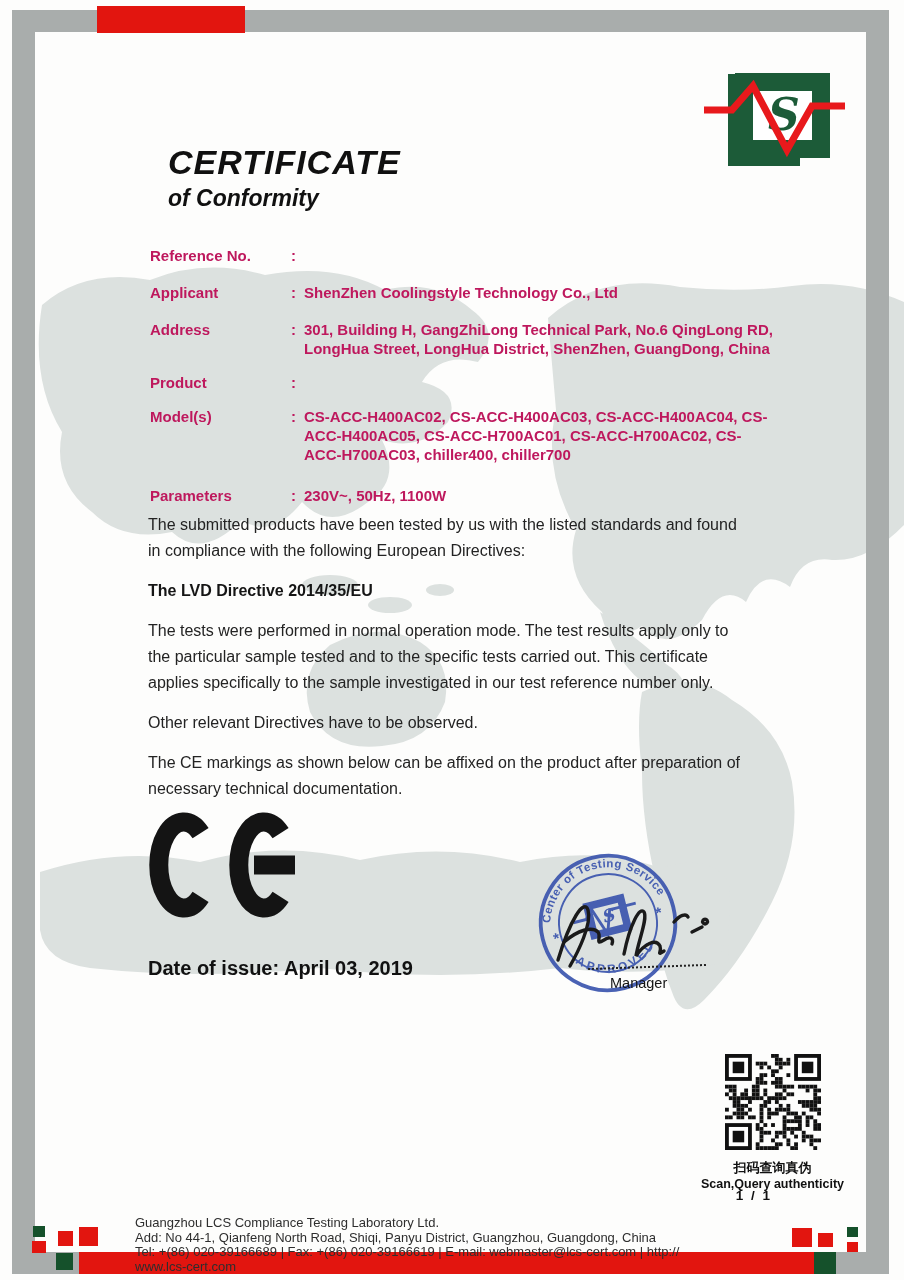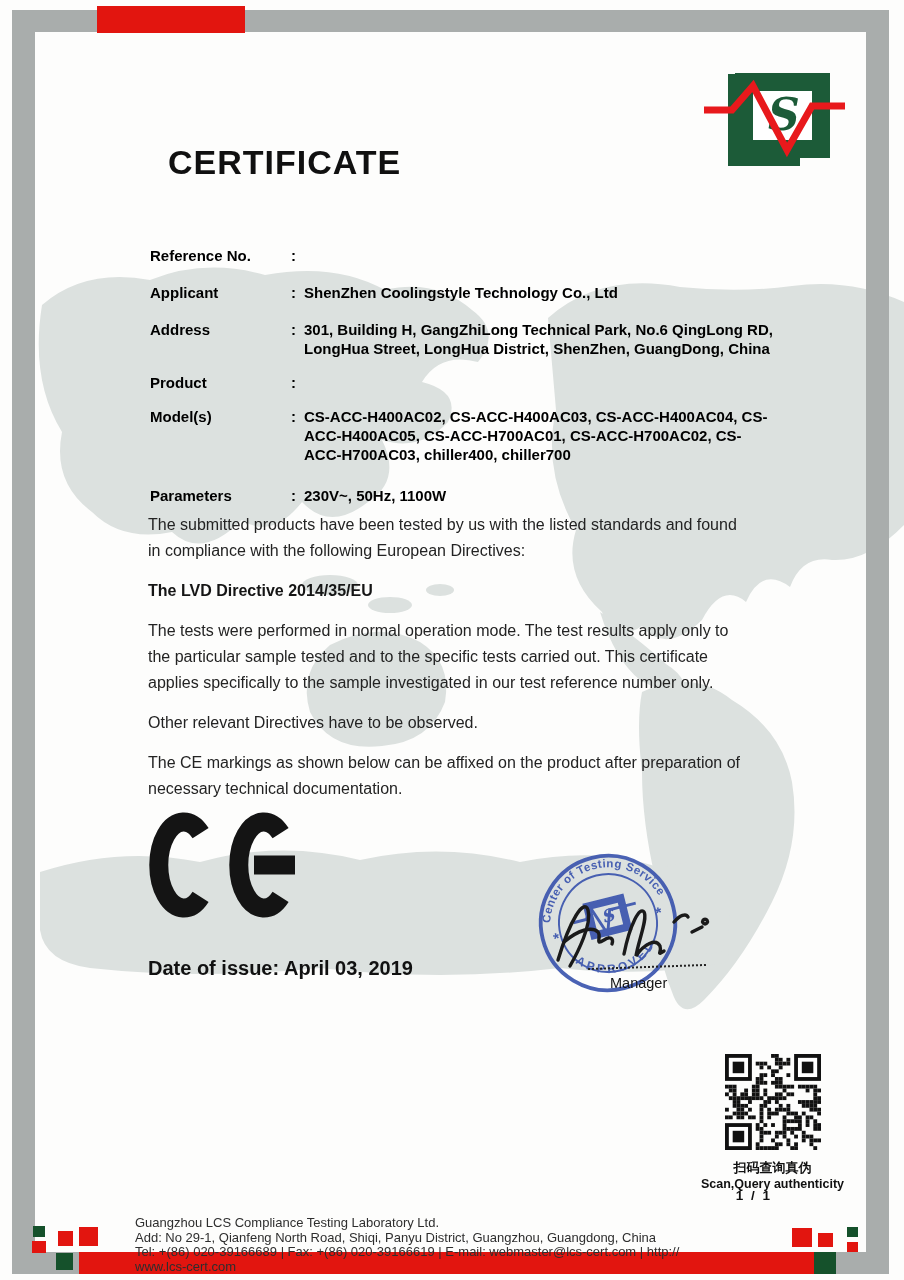--- a/index.html
+++ b/index.html
@@ -8,28 +8,28 @@
   .abs{position:absolute;}
 
   
   .bar{background:#a9adac;}
   .sq{position:absolute;}
 
   
   #watermark{left:0;top:0;width:904px;height:1280px;pointer-events:none;}
 
   
-  #title-block{left:168px;top:143px;}
+  #title-block{left:168px;top:143px;font-style:italic;}
   #title-main{font-size:34px;font-weight:bold;letter-spacing:1px;color:#101010;line-height:38px;}
   #title-sub{font-size:23px;font-weight:bold;color:#101010;line-height:26px;margin-top:4px;}
 
   
   #fields{left:150px;top:246px;width:640px;}
   .frow{display:grid;grid-template-columns:133px 21px 470px;font-size:15px;font-weight:bold;
-        line-height:19px;color:#000000;}
+        line-height:19px;color:#be185d;}
   .frow .colon{text-align:center;}
   .mb18{margin-bottom:18px;} .mb15{margin-bottom:15px;} .mb22{margin-bottom:22px;}
 
   
   #body-text{left:148px;top:512px;width:600px;font-size:16px;line-height:26px;color:#232323;}
   #body-text p{margin:0 0 14px 0;}
   .bold{font-weight:bold;color:#151515;}
 
   
   #ce-logo{left:148px;top:811px;}
@@ -104,20 +104,21 @@
 
   <svg class="abs" style="left:698px;top:58px;" width="165" height="120" viewBox="0 0 165 120" xmlns="http://www.w3.org/2000/svg">
     <path d="M30,16 h18 v76 h54 v16 h-72 z" fill="#1c5b38"></path>
     <rect x="46" y="24" width="77" height="67" fill="#ffffff" stroke="#1c5b38" stroke-width="18"></rect>
     <text x="86" y="72" text-anchor="middle" font-family="DejaVu Serif, serif" font-style="italic" font-weight="bold" font-size="44" fill="#1c5b38">S</text>
     <polyline points="6,52 34,52 55,28 89,92 114,48 147,48" fill="none" stroke="#e8191c" stroke-width="7"></polyline>
   </svg>
 
   <div class="abs" id="title-block">
     <div id="title-main">CERTIFICATE</div>
+    <div id="title-sub">of Conformity</div>
   </div>
 
   <div class="abs" id="fields">
     <div class="frow mb18">
       <span>Reference No.</span>
       <span class="colon">:</span>
     </div>
     <div class="frow mb18">
       <span>Applicant</span>
       <span class="colon">:</span>
@@ -418,17 +419,17 @@
           <rect x="72" y="96" width="4" height="4"></rect>
           <rect x="92" y="96" width="4" height="4"></rect>
         </svg></div>
     <div id="qr-caption-cn">扫码查询真伪</div>
     <div id="qr-caption-en">Scan,Query authenticity</div>
   </div>
   <div class="abs" id="page-indicator">1 / 1</div>
 
   <div class="abs" id="footer">
     <div>Guangzhou LCS Compliance Testing Laboratory Ltd.</div>
-    <div>Add: No 29-1, Qianfeng North Road, Shiqi, Panyu District, Guangzhou, Guangdong, China</div>
+    <div>Add: No 44-1, Qianfeng North Road, Shiqi, Panyu District, Guangzhou, Guangdong, China</div>
     <div>Tel: +(86) 020-39166689  |  Fax: +(86) 020-39166619  |  E-mail: webmaster@lcs-cert.com  |  http:// www.lcs-cert.com</div>
   </div>
 
 </div>
 
 </body></html>

